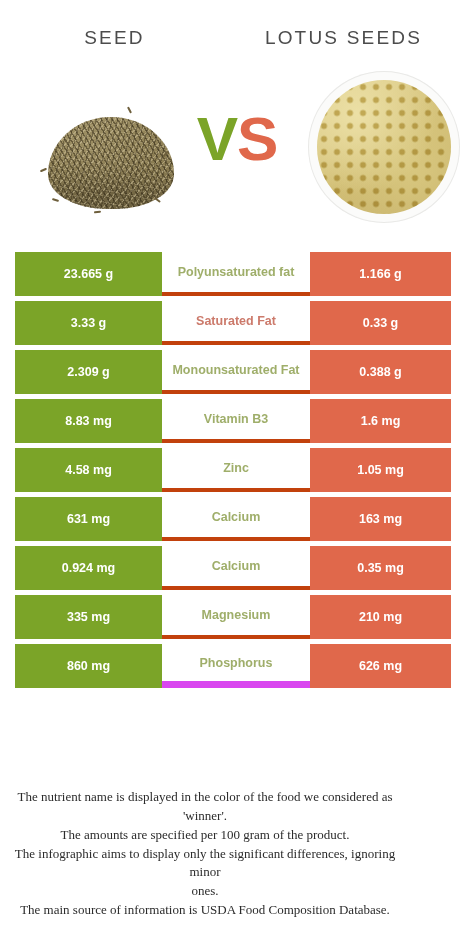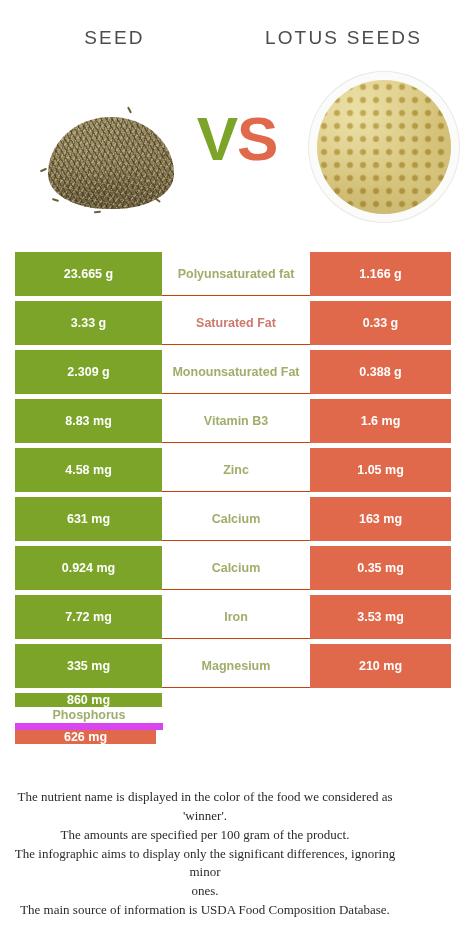--- a/index.html
+++ b/index.html
@@ -178,21 +178,21 @@
     position: absolute;
     left: 15px;
     top: 252px;
     width: 444px;
   }
   .row {
     display: flex;
     height: 44px;
     margin-bottom: 5px;
   }
-  .row:last-child { margin-bottom: 0; flex-direction: column; }
+  .row:last-child { margin-bottom: 0; }
 
   .cell {
     display: flex;
     align-items: center;
     justify-content: center;
     box-sizing: border-box;
     text-align: center;
   }
   .cell-left {
     width: 147px;
@@ -209,21 +209,21 @@
     font-weight: 700;
   }
   .cell-mid {
     width: 148px;
     background: #ffffff;
     font-size: 12.5px;
     font-weight: 700;
     line-height: 1.18;
     padding: 0 6px;
     border-top: 1px solid #ffffff;
-    border-bottom: 1px solid #c2410c;
+    border-bottom: 4px solid #c2410c;
   }
   .row:last-child .cell-mid { border-bottom: 7px solid #d946ef; }
   .cell-mid.win-green { color: #9fae6a; }
   .cell-mid.win-orange { color: #cc7a6b; }
 
   
   .note {
     position: absolute;
     left: 0;
     top: 788px;
@@ -305,25 +305,20 @@
         <div class="cell cell-left">631 mg</div>
         <div class="cell cell-mid win-green">Calcium</div>
         <div class="cell cell-right">163 mg</div>
       </div>
       <div class="row">
         <div class="cell cell-left">0.924 mg</div>
         <div class="cell cell-mid win-green">Calcium</div>
         <div class="cell cell-right">0.35 mg</div>
       </div>
       <div class="row">
-        <div class="cell cell-left">7.72 mg</div>
-        <div class="cell cell-mid win-green">Iron</div>
-        <div class="cell cell-right">3.53 mg</div>
-      </div>
-      <div class="row">
         <div class="cell cell-left">335 mg</div>
         <div class="cell cell-mid win-green">Magnesium</div>
         <div class="cell cell-right">210 mg</div>
       </div>
       <div class="row">
         <div class="cell cell-left">860 mg</div>
         <div class="cell cell-mid win-green">Phosphorus</div>
         <div class="cell cell-right">626 mg</div>
       </div>
     </div>

